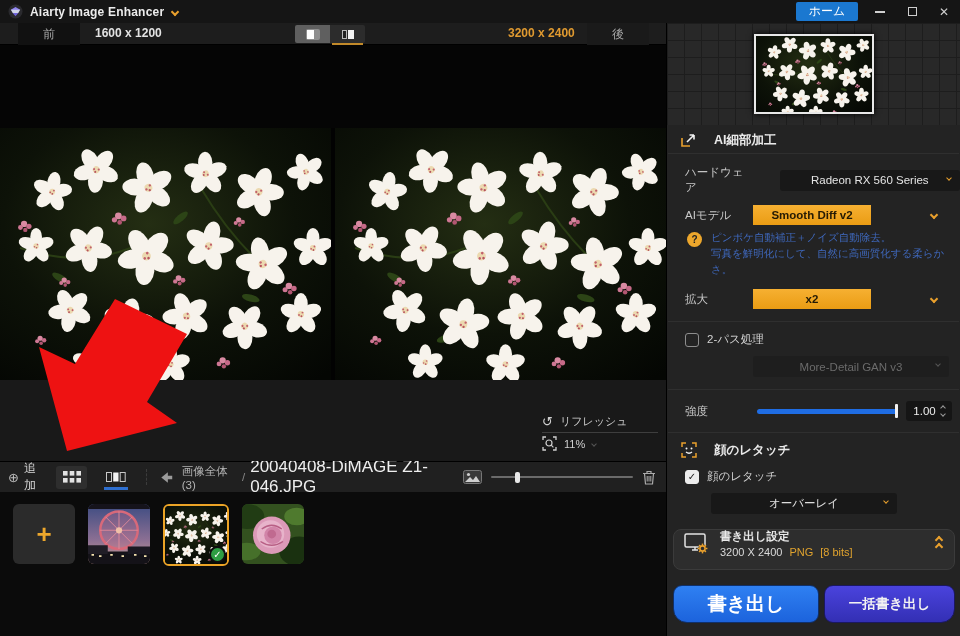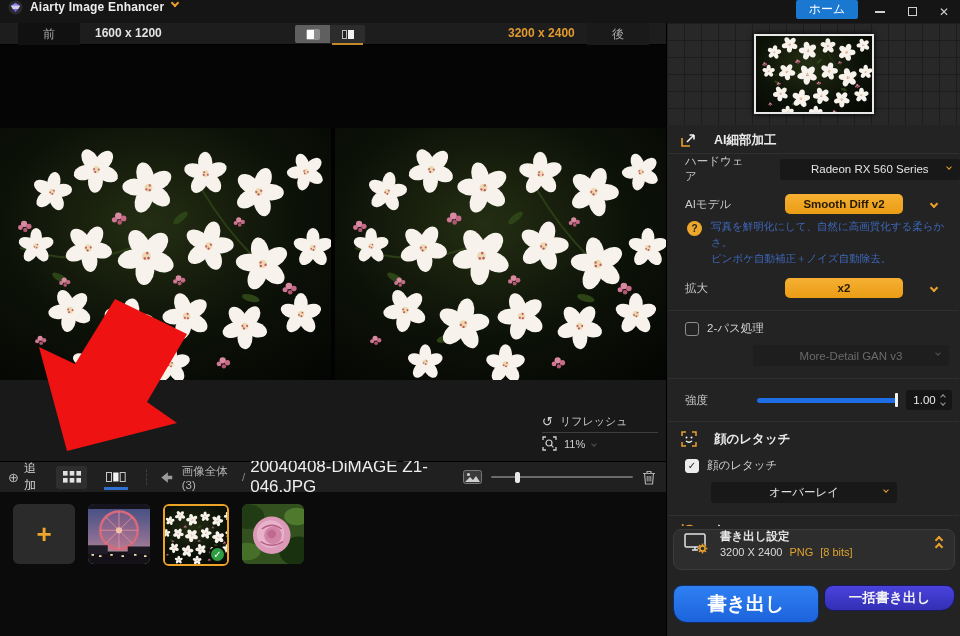--- a/index.html
+++ b/index.html
@@ -2,21 +2,21 @@
 <html><head>
 <meta charset="utf-8">
 <style>
   * { margin:0; padding:0; box-sizing:border-box; }
   html,body { width:960px; height:636px; background:#000; overflow:hidden;
     font-family:"Liberation Sans","DejaVu Sans",sans-serif; }
   .app { position:relative; width:960px; height:636px; background:#111; overflow:hidden; }
 
   
   .titlebar { position:absolute; left:0; top:0; width:960px; height:23px; background:#151515;
-    display:flex; z-index:40; }
+    display:flex; align-items:center; z-index:40; }
   .logo { width:15px; height:15px; margin:0 7px 0 8px; }
   .app-title { color:#ececec; font-size:12px; font-weight:bold; letter-spacing:.2px; }
   .title-caret { margin-left:8px; }
   .chv { display:inline-block; width:6px; height:6px; border-right:2px solid #e9a02d;
     border-bottom:2px solid #e9a02d; transform:rotate(45deg); }
   .chv.gray { border-color:#9a9a9a; }
   .chv.dim  { border-color:#555; }
   .chv.up   { transform:rotate(-135deg); }
   .chv.sm { width:4px; height:4px; border-width:1.5px; }
   .home-btn { margin-left:auto; width:62px; height:19px; background:#1b78d0; color:#fff;
@@ -106,23 +106,23 @@
     color:#eaeaea; font-size:12.5px; font-weight:bold; }
   .sec-hdr .plus-right { margin-left:auto; color:#9a9a9a; font-size:17px; font-weight:normal; }
   .hdr-line { height:1px; background:#2f2f2f; margin:0 1px; }
 
   .ctl-row { display:flex; align-items:center; padding-left:18px; position:relative; }
   .ctl-label { width:68px; color:#c9c9c9; font-size:11.5px; }
   .select { width:196px; height:21px; background:#181818; border-radius:3px; position:relative;
     display:flex; align-items:center; justify-content:center; color:#e4e4e4; font-size:11.5px; cursor:pointer; }
   .select .chv { position:absolute; right:9px; top:6px; }
   .select.disabled { background:#1e1e1e; color:#6b6b6b; }
-  .pill { width:118px; height:20px; border-radius:5px; background:linear-gradient(#f6b032,#ea9c14);
+  .pill { width:118px; height:20px; border-radius:0; background:linear-gradient(#f6b032,#ea9c14);
     color:#241a04; font-size:11.5px; font-weight:bold; display:flex; align-items:center;
-    justify-content:center; cursor:pointer;margin-left:32px; }
+    justify-content:center; cursor:pointer; }
   .free-caret { position:absolute; right:23px; top:7px; }
 
   .desc-row { display:flex; gap:9px; padding:5px 10px 0 20px; }
   .q-badge { width:15px; height:15px; border-radius:50%; background:#eda72c; color:#222;
     font-size:10px; font-weight:bold; display:flex; align-items:center; justify-content:center; flex:none; margin-top:2px; }
   .desc-text { color:#3f68bd; font-size:10.5px; line-height:1.5; }
 
   .checkbox { width:14px; height:14px; border:1.5px solid #8d8d8d; border-radius:3px; background:transparent; flex:none; }
   .checkbox.checked { background:#ececec; border-color:#ececec; color:#1b1b1b; font-size:10px;
     font-weight:bold; display:flex; align-items:center; justify-content:center; }
@@ -141,21 +141,21 @@
   .export-texts { margin-left:10px; }
   .export-title { color:#e9e9e9; font-size:11.5px; font-weight:bold; }
   .export-info { display:flex; gap:7px; font-size:11px; margin-top:2px; }
   .export-dims { color:#dadada; }
   .export-fmt, .export-bits { color:#e0a32e; }
   .dbl-chv { margin-left:auto; display:flex; flex-direction:column; gap:1px; }
   .export-btns { display:flex; gap:5px; padding:15px 5px 0 6px; }
   .btn-export { flex:1.12; height:38px; border-radius:9px 9px 9px 14px;
     background:linear-gradient(#2f80f2,#1c63dc); color:#fff; font-size:19px; font-weight:bold;
     display:flex; align-items:center; justify-content:center; cursor:pointer; border:1px solid #10306a; }
-  .btn-batch { flex:1; height:26px; border-radius:9px 9px 14px 9px;
+  .btn-batch { flex:1; height:38px; border-radius:9px 9px 14px 9px;
     background:linear-gradient(#4a43dd,#332fb4); color:#f2f2f2; font-size:13.5px; font-weight:bold;
     display:flex; align-items:center; justify-content:center; cursor:pointer; border:1px solid #1b1860; }
   svg.icon { display:block; }
 </style>
 </head>
 <body>
 
 <svg width="0" height="0" style="position:absolute">
   <defs>
     <radialGradient id="gBg" cx="45%" cy="38%" r="80%">
@@ -431,41 +431,41 @@
 
     <div class="sec-hdr" style="margin-top:2px;">
       <svg class="icon" width="16" height="16" viewBox="0 0 16 16">
         <path d="M1 6 V14 H9" stroke="#e9a02d" stroke-width="1.6" fill="none"></path>
         <path d="M6 10 L13 3 M13 3 H8.5 M13 3 V7.5" stroke="#f2f2f2" stroke-width="1.6" fill="none"></path>
       </svg>
       <span>AI細部加工</span>
     </div>
     <div class="hdr-line"></div>
 
-    <div class="ctl-row" style="margin-top:0;gap:32px;">
+    <div class="ctl-row" style="margin-top:11px;gap:32px;">
       <span class="ctl-label">ハードウェア</span>
       <div class="select">
         <span>Radeon RX 560 Series</span>
         <span class="chv sm"></span>
       </div>
     </div>
 
     <div class="ctl-row" style="margin-top:10px;">
       <span class="ctl-label">AIモデル</span>
       <div class="pill">
         <span>Smooth Diff  v2</span>
       </div>
       <span class="chv free-caret"></span>
     </div>
 
     <div class="desc-row">
       <span class="q-badge">?</span>
       <div class="desc-text">
+        <div>ピンボケ自動補正＋ノイズ自動除去。</div>
         <div>写真を鮮明化にして、自然に高画質化する柔らかさ。</div>
-        <div>ピンボケ自動補正＋ノイズ自動除去。</div>
       </div>
     </div>
 
     <div class="ctl-row" style="margin-top:12px;">
       <span class="ctl-label">拡大</span>
       <div class="pill">
         <span>x2</span>
       </div>
       <span class="chv free-caret"></span>
     </div>

